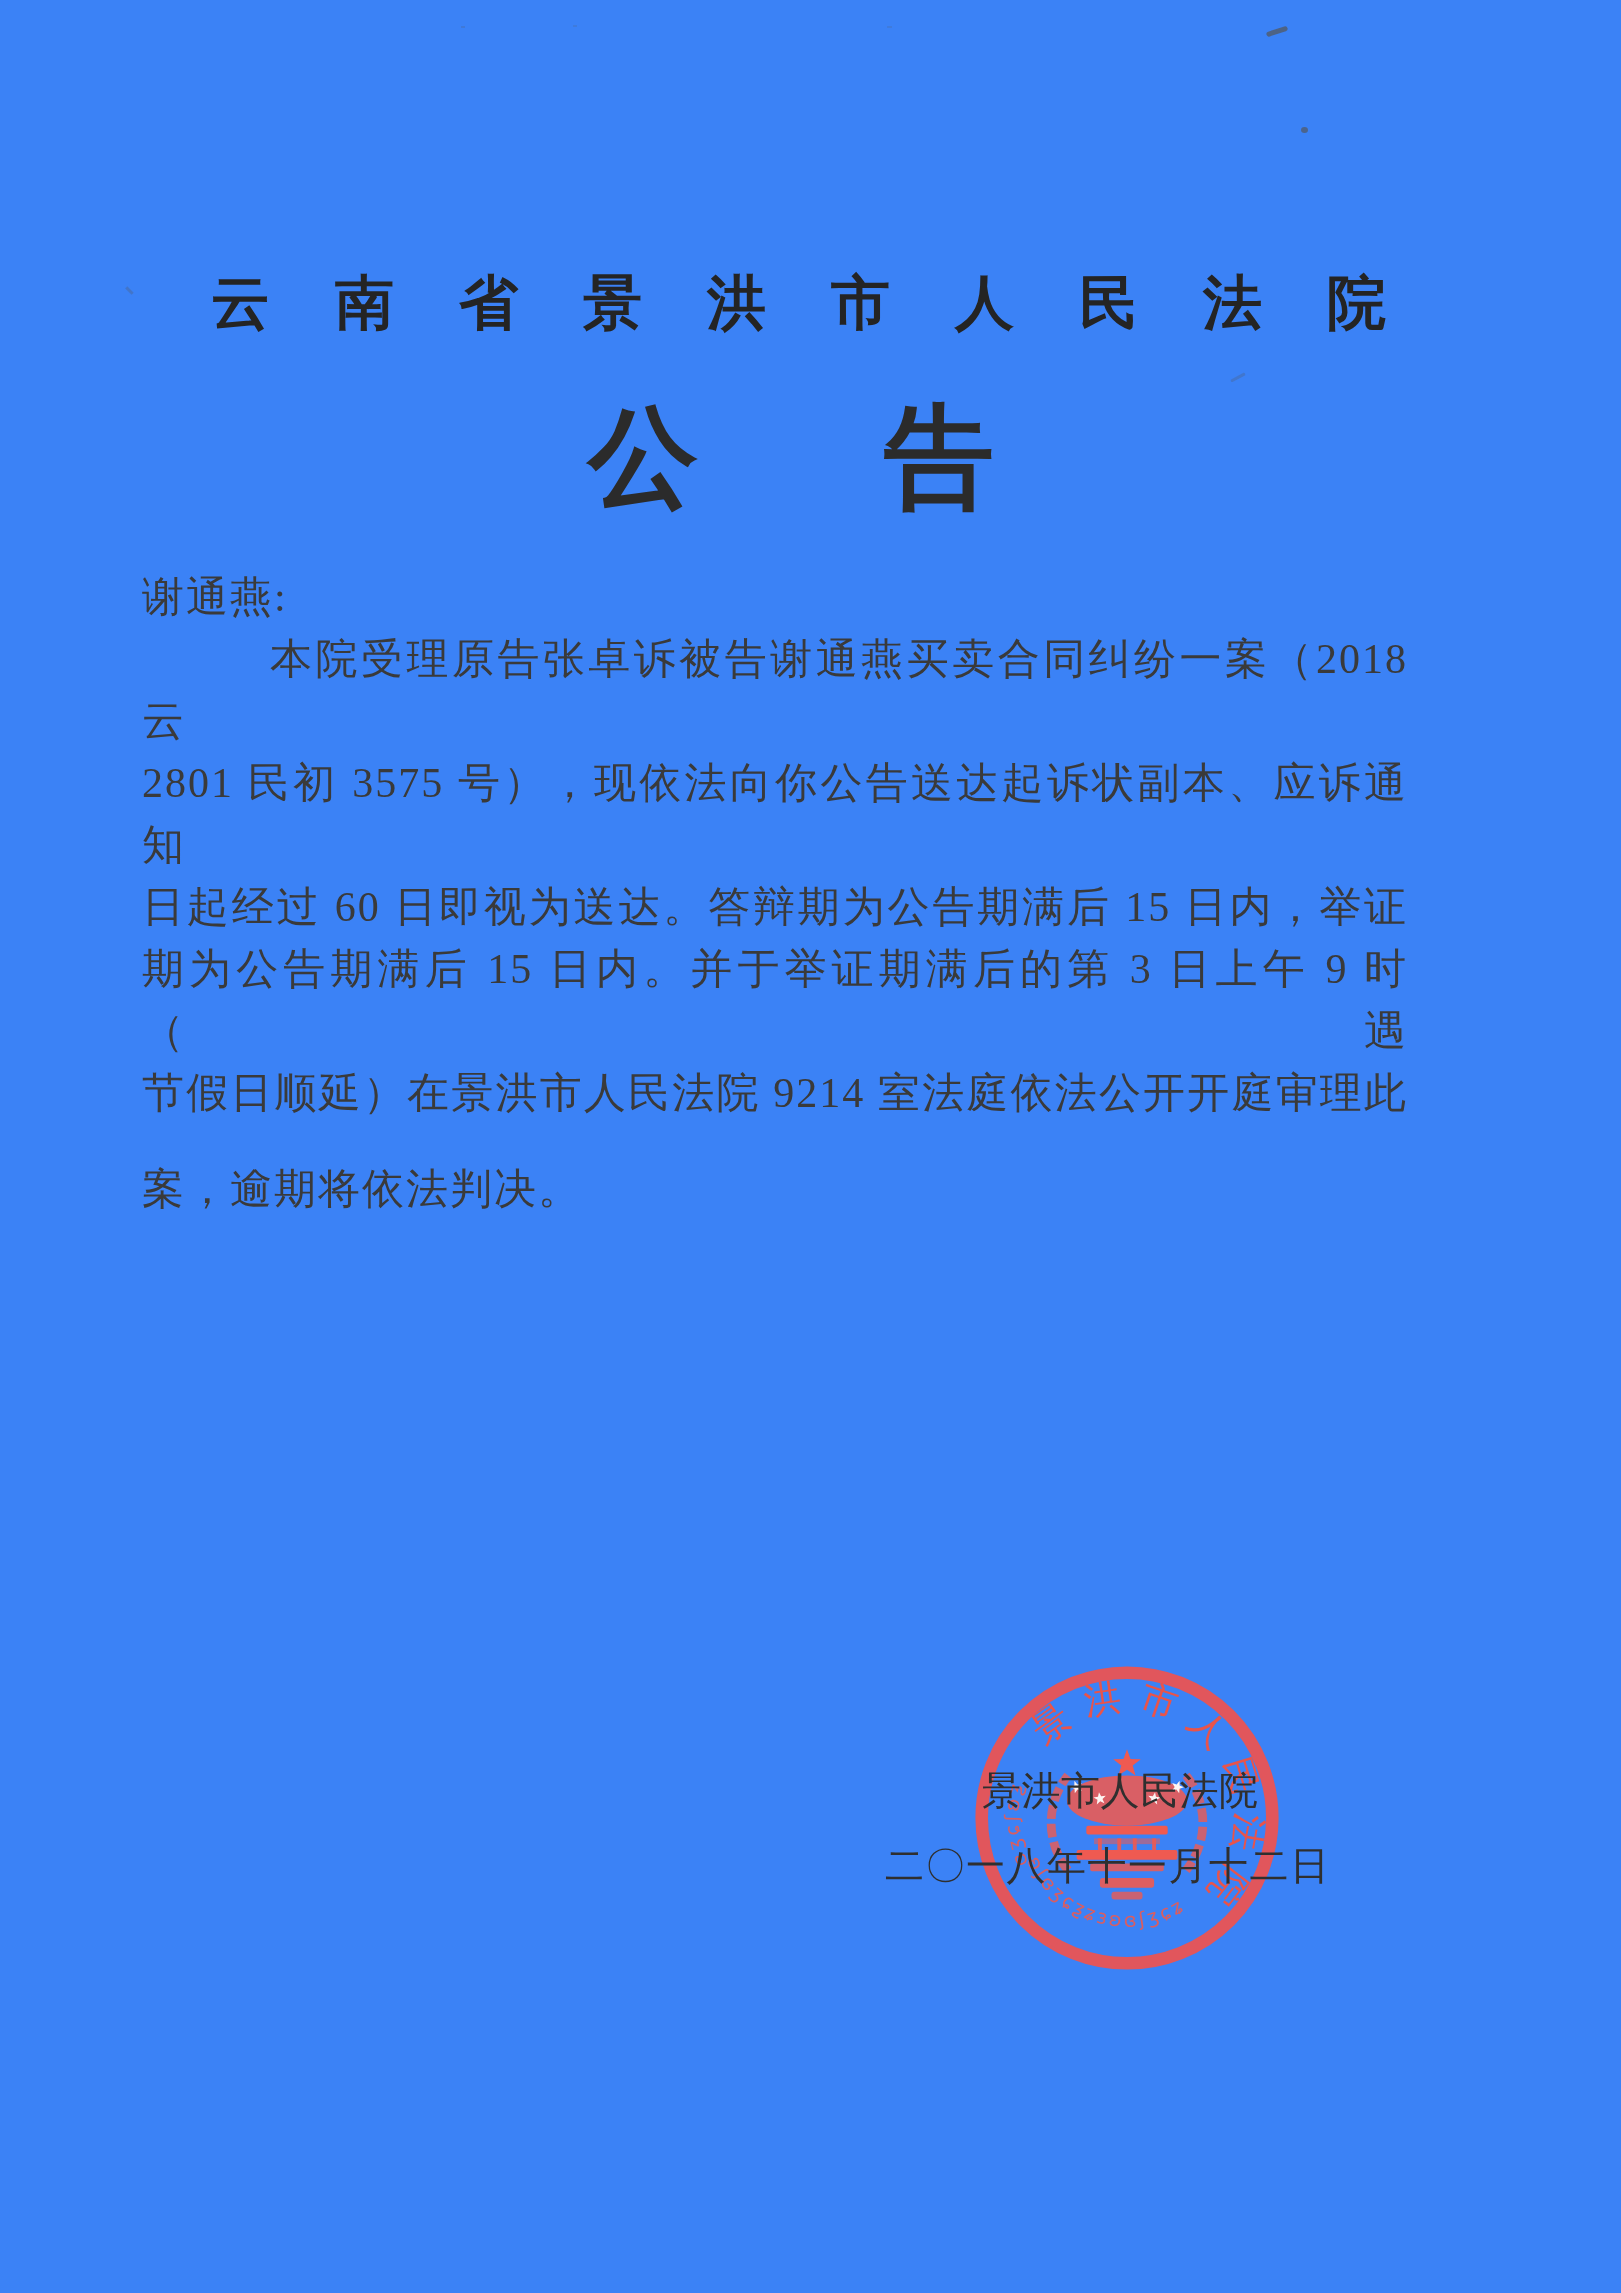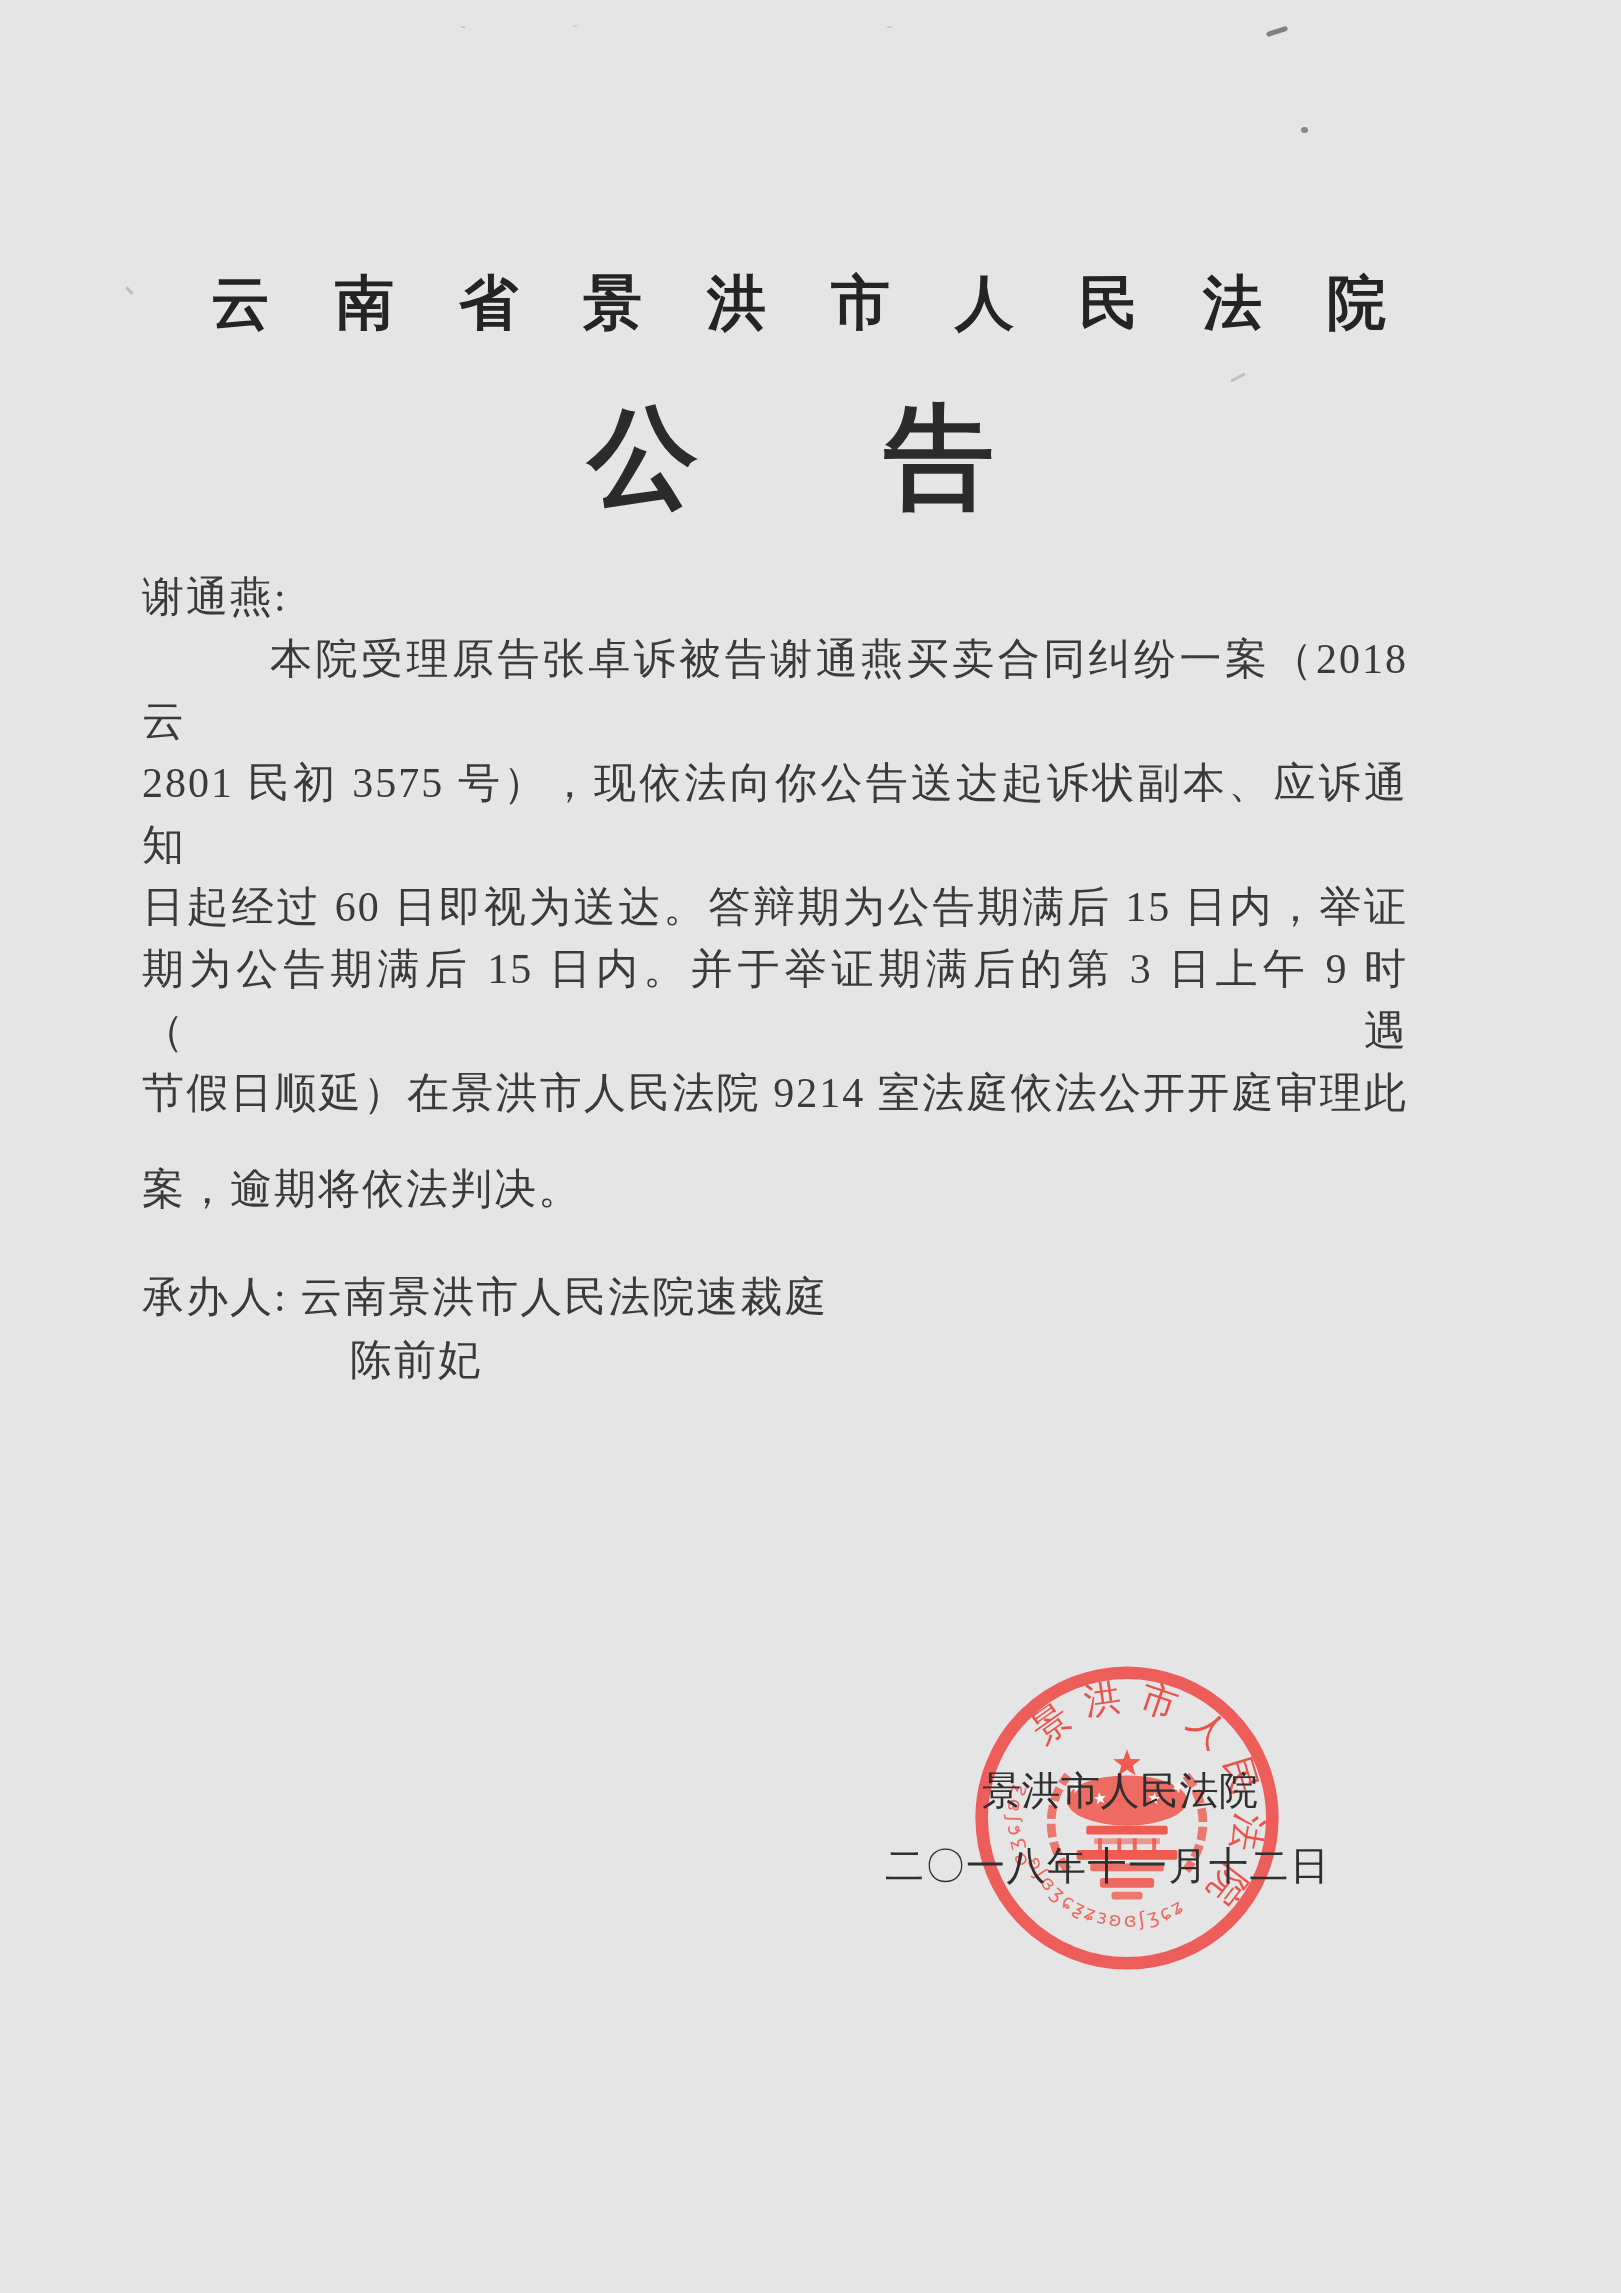--- a/index.html
+++ b/index.html
@@ -1,18 +1,18 @@
 <!DOCTYPE html>
 <html><head>
 <meta charset="utf-8">
 <style>
   html,body{margin:0;padding:0;background:#fbfbf9;}
   .page{
     position:relative;width:1621px;height:2294px;overflow:hidden;
-    background:#e5e5e5;
+    background:#3b82f6;
     font-family:"Liberation Serif","DejaVu Serif",serif;
     color:#3a3a3a;
   }
   
   .court-title{
     position:absolute;left:211px;top:272px;
     font-size:59px;font-weight:bold;letter-spacing:65px;
     white-space:nowrap;color:#242424;line-height:63px;
   }
   .notice-title{
@@ -76,24 +76,20 @@
   <div class="main-text">
     <div class="bline addr" style="text-align:right;text-align-last:left;">谢通燕:</div>
     <div class="bline first">本院受理原告张卓诉被告谢通燕买卖合同纠纷一案（2018 云</div>
     <div class="bline">2801 民初 3575 号），现依法向你公告送达起诉状副本、应诉通知</div>
     <div class="bline">日起经过 60 日即视为送达。答辩期为公告期满后 15 日内，举证</div>
     <div class="bline">期为公告期满后 15 日内。并于举证期满后的第 3 日上午 9 时（遇</div>
     <div class="bline">节假日顺延）在景洪市人民法院 9214 室法庭依法公开开庭审理此</div>
     <div class="bline last">案，逾期将依法判决。</div>
   </div>
 
-  <div class="undertaker">
-    <div>承办人: 云南景洪市人民法院速裁庭</div>
-    <div class="name">陈前妃</div>
-  </div>
 
   <div class="seal-wrap">
     <svg viewBox="0 0 320 320">
       <defs>
         <path id="arcPath" d="M 74.2 88 A 112 112 0 0 1 245.8 232 A 112 112 0 0 1 74.2 88" fill="none"></path>
         <path id="botPath" d="M 54.7 198.3 A 112 112 0 0 0 265.3 198.3" fill="none"></path>
         <path id="star" d="M0,-15 L3.64,-5.02 L14.27,-4.64 L5.9,1.92 L8.82,12.14 L0,6.2 L-8.82,12.14 L-5.9,1.92 L-14.27,-4.64 L-3.64,-5.02 Z"></path>
       </defs>
 
       <circle cx="160" cy="160" r="150" fill="none" stroke="#ee5350" stroke-width="13" opacity="0.93"></circle>

